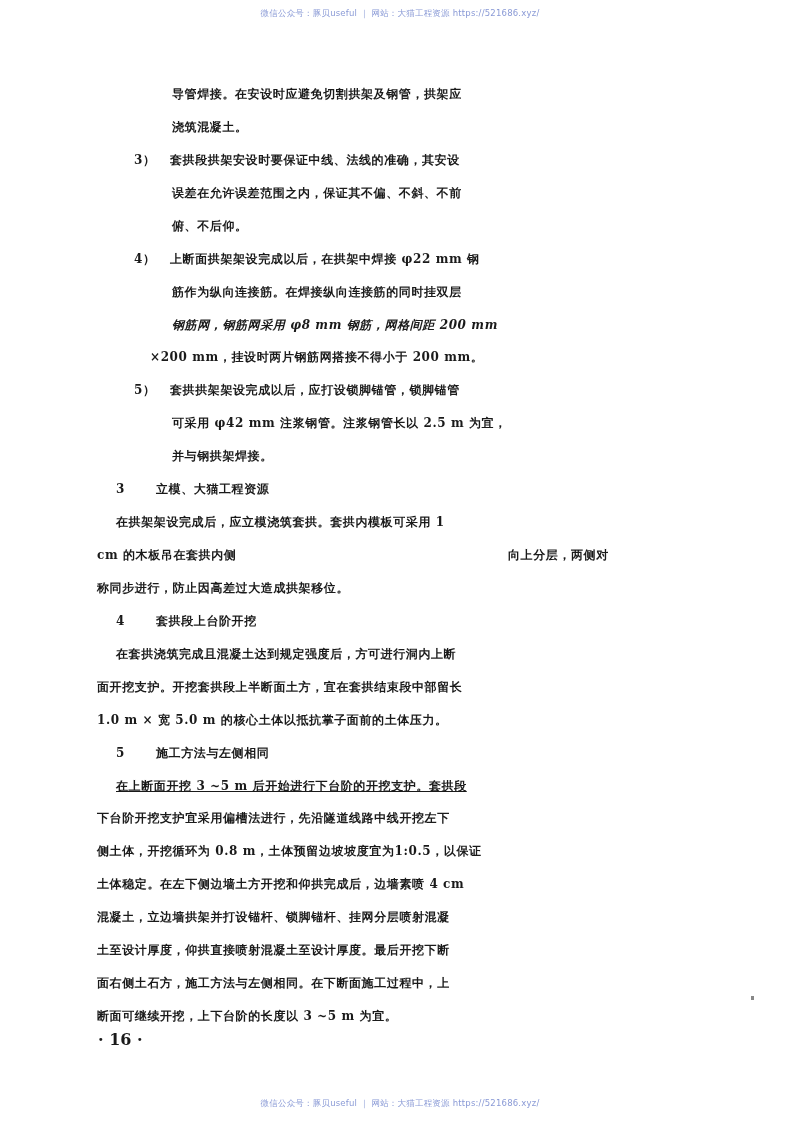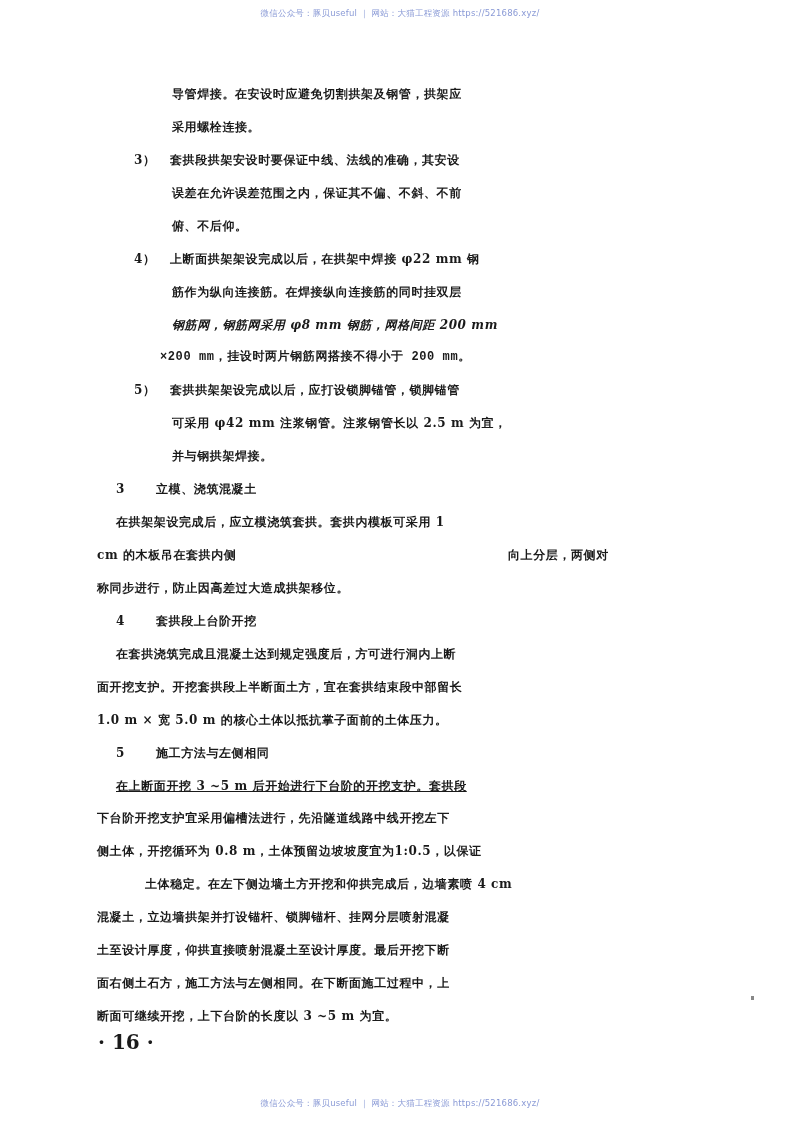--- a/index.html
+++ b/index.html
@@ -15,74 +15,74 @@
   .wm-top { top: 8px; }
   .wm-bottom { top: 1098px; }
   .page { position: absolute; left: 0; top: 0; width: 800px; }
   .line {
     position: absolute; white-space: nowrap; font-size: 12px; line-height: 24px;
     font-weight: bold; letter-spacing: 0.6px;
   }
   .heading { font-weight: bold; }
   .num { display: inline-block; width: 36px; }
   .hnum { display: inline-block; width: 40px; }
-  .page-number { position: absolute; left: 98px; top: 1030px; font-size: 20px; font-weight: bold; }
+  .page-number { position: absolute; left: 98px; top: 1030px; font-size: 16px; font-weight: bold; }
   .speck { position: absolute; left: 751px; top: 996px; width: 3px; height: 4px; background: #888; }
 </style>
 </head>
 <body>
 
 <div class="watermark wm-top">微信公众号：豚贝useful ｜ 网站：大猫工程资源 https://521686.xyz/</div>
 
 <div class="page">
 
   <div class="line" style="left:172px; top:82px;">导管焊接。在安设时应避免切割拱架及钢管，拱架应</div>
-  <div class="line" style="left: 172px; top: 114.929px;">采用螺栓连接。</div>
+  <div class="line" style="left: 172px; top: 114.929px;">浇筑混凝土。</div>
 
   <div class="line" style="left: 134px; top: 147.857px;">
     <span class="num">3）</span><span>套拱段拱架安设时要保证中线、法线的准确，其安设</span>
   </div>
   <div class="line" style="left: 172px; top: 180.786px;">误差在允许误差范围之内，保证其不偏、不斜、不前</div>
   <div class="line" style="left: 172px; top: 213.714px;">俯、不后仰。</div>
 
   <div class="line" style="left: 134px; top: 246.643px;">
     <span class="num">4）</span><span>上断面拱架架设完成以后，在拱架中焊接 φ22 mm 钢</span>
   </div>
   <div class="line" style="left: 172px; top: 279.571px;">筋作为纵向连接筋。在焊接纵向连接筋的同时挂双层</div>
   <div class="line" style="left: 172px; top: 312.5px; font-style: italic;">钢筋网，钢筋网采用 φ8 mm 钢筋，网格间距 200 mm</div>
-  <div class="line" style="left: 160px; top: 345.429px; font-family: Liberation Mono, monospace;">×200 mm，挂设时两片钢筋网搭接不得小于 200 mm。</div>
+  <div class="line" style="left: 150px; top: 345.429px;">×200 mm，挂设时两片钢筋网搭接不得小于 200 mm。</div>
 
   <div class="line" style="left: 134px; top: 378.357px;">
     <span class="num">5）</span><span>套拱拱架架设完成以后，应打设锁脚锚管，锁脚锚管</span>
   </div>
   <div class="line" style="left: 172px; top: 411.286px;">可采用 φ42 mm 注浆钢管。注浆钢管长以 2.5 m 为宜，</div>
   <div class="line" style="left: 172px; top: 444.214px;">并与钢拱架焊接。</div>
 
   <div class="line heading" style="left: 116px; top: 477.143px;">
-    <span class="hnum">3</span><span>立模、浇筑混凝土</span>
+    <span class="hnum">3</span><span>立模、大猫工程资源</span>
   </div>
   <div class="line" style="left: 116px; top: 510.071px;">在拱架架设完成后，应立模浇筑套拱。套拱内模板可采用 1</div>
   <div class="line" style="left: 97px; top: 543px;">cm 的木板吊在套拱内侧</div>
   <div class="line" style="left: 508px; top: 543px;">向上分层，两侧对</div>
   <div class="line" style="left: 97px; top: 575.929px;">称同步进行，防止因高差过大造成拱架移位。</div>
 
   <div class="line heading" style="left: 116px; top: 608.857px;">
     <span class="hnum">4</span><span>套拱段上台阶开挖</span>
   </div>
   <div class="line" style="left: 116px; top: 641.786px;">在套拱浇筑完成且混凝土达到规定强度后，方可进行洞内上断</div>
   <div class="line" style="left: 97px; top: 674.714px;">面开挖支护。开挖套拱段上半断面土方，宜在套拱结束段中部留长</div>
   <div class="line" style="left: 97px; top: 707.643px;">1.0 m × 宽 5.0 m 的核心土体以抵抗掌子面前的土体压力。</div>
 
   <div class="line heading" style="left: 116px; top: 740.571px;">
     <span class="hnum">5</span><span>施工方法与左侧相同</span>
   </div>
   <div class="line" style="left: 116px; top: 773.5px; text-decoration: underline;">在上断面开挖 3 ~5 m 后开始进行下台阶的开挖支护。套拱段</div>
   <div class="line" style="left: 97px; top: 806.429px;">下台阶开挖支护宜采用偏槽法进行，先沿隧道线路中线开挖左下</div>
   <div class="line" style="left: 97px; top: 839.357px;">侧土体，开挖循环为 0.8 m，土体预留边坡坡度宜为1:0.5，以保证</div>
-  <div class="line" style="left: 97px; top: 872.286px; margin-left: 48px;">土体稳定。在左下侧边墙土方开挖和仰拱完成后，边墙素喷 4 cm</div>
+  <div class="line" style="left: 97px; top: 872.286px;">土体稳定。在左下侧边墙土方开挖和仰拱完成后，边墙素喷 4 cm</div>
   <div class="line" style="left: 97px; top: 905.214px; text-align: right;">混凝土，立边墙拱架并打设锚杆、锁脚锚杆、挂网分层喷射混凝</div>
   <div class="line" style="left: 97px; top: 938.143px;">土至设计厚度，仰拱直接喷射混凝土至设计厚度。最后开挖下断</div>
   <div class="line" style="left: 97px; top: 971.071px;">面右侧土石方，施工方法与左侧相同。在下断面施工过程中，上</div>
   <div class="line" style="left: 97px; top: 1004px;">断面可继续开挖，上下台阶的长度以 3 ~5 m 为宜。</div>
 </div>
 
 <div class="speck"></div>
 
 <div class="watermark wm-bottom">微信公众号：豚贝useful ｜ 网站：大猫工程资源 https://521686.xyz/</div>
 

